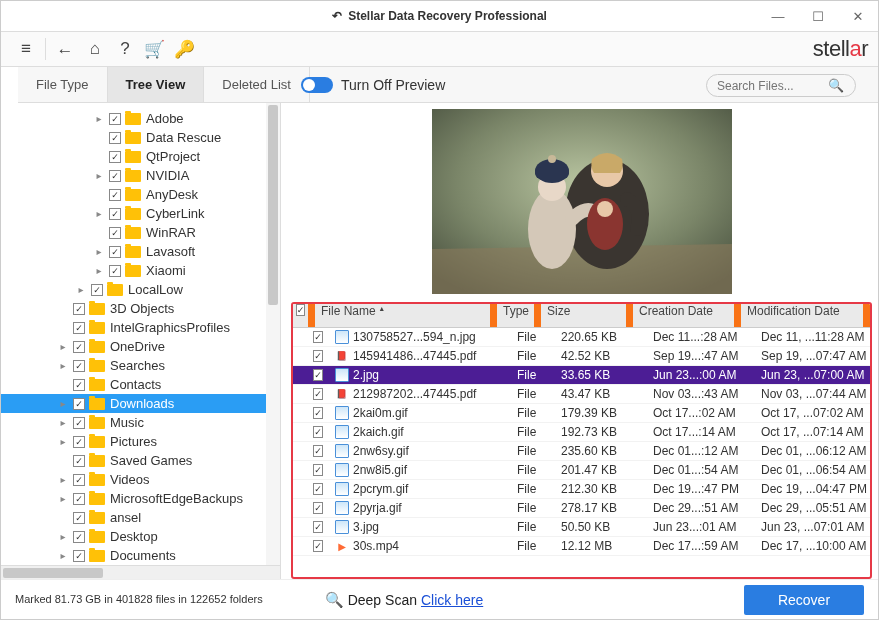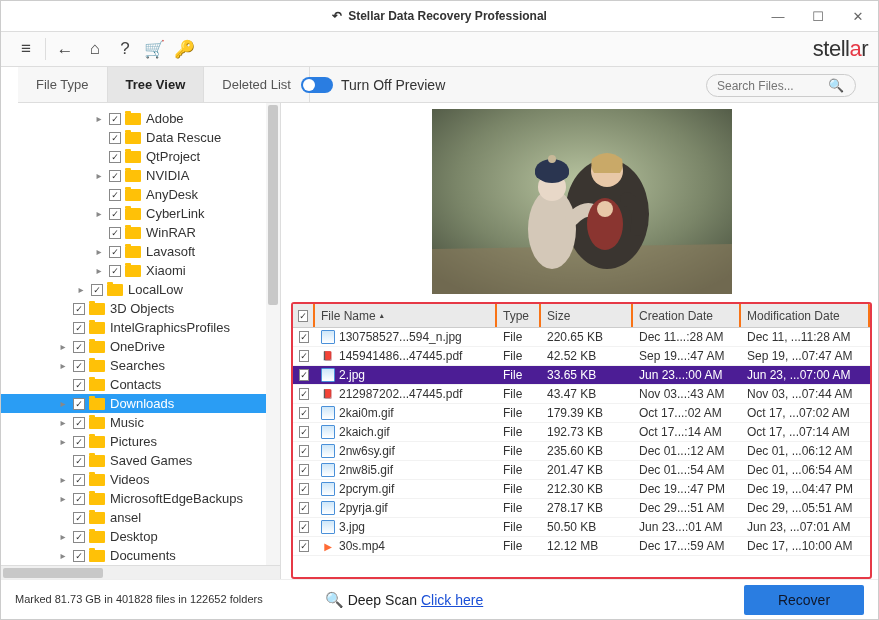--- a/index.html
+++ b/index.html
@@ -45,50 +45,50 @@
 .sb-hthumb { position:absolute; left:2px; top:2px; width:100px; height:10px; background:#c8c8c8; border-radius:2px;}
 .sb-vtrack { position:absolute; right:0; top:0; bottom:14px; width:14px; background:#f5f5f5; }
 .sb-vthumb { position:absolute; top:2px; left:2px; right:2px; height:200px; background:#c8c8c8; border-radius:2px; }
 
 .content { flex:1; display:flex; flex-direction:column; padding:0 6px 0 10px; }
 .preview-img { display:flex; justify-content:center; padding:6px 0 8px; }
 .preview-img svg { width:300px; height:185px; display:block; }
 
 .grid-wrap { flex:1; border:2px solid #e63946; border-radius:3px; position:relative; overflow:hidden; }
 .grid-header { display:flex; background:#eaeaea; height:24px; font-size:12px; color:#444; align-items:center; border-bottom:1px solid #ccc; }
-.grid-header .hcell { padding:0 6px; border-right:2px solid #f97316; height:100%; display:flex; align-items:center; }
+.grid-header .hcell { padding:0 6px; border-right:7px solid #f97316; height:100%; display:flex; align-items:flex-start; }
 .hcb { width:22px; justify-content:center; }
 .h-name { width:182px; }
 .h-type { width:44px; }
 .h-size { width:92px; }
 .h-cdate { width:108px; }
 .h-mdate { flex:1; }
 .sort-ind { margin-left:4px; font-size:8px; }
 
 .grid-body { position:absolute; top:24px; bottom:0; left:0; right:0; overflow:hidden; }
-.grow { display:flex; height:19px; font-size:12px; color:#333; align-items:center; border-bottom:1px solid #f2f2f2; }
+.grow { display:flex; height:19px; font-size:12px; color:#333; align-items:center; border-bottom:1px solid #f2f2f2;padding-left:14px; }
 .grow.sel { background:#4c1d95; color:#fff; }
 .grow .gcell { padding:0 6px; height:100%; display:flex; align-items:center; overflow:hidden; white-space:nowrap; }
 .gcb { width:22px; justify-content:center; }
 .g-name { width:182px; gap:4px; }
 .g-type { width:44px; }
 .g-size { width:92px; }
 .g-cdate { width:108px; }
 .g-mdate { flex:1; }
 .fico { width:14px; height:14px; display:flex; align-items:center; justify-content:center; font-size:10px; }
 .fico.img { border:1px solid #4a90d9; background:linear-gradient(to bottom,#cde6f9,#fff); border-radius:1px;}
 .fico.pdf { color:#c62828; font-weight:bold; font-size:9px; }
 .fico.vid { color:#ff6b35; }
 
 .footer { position:absolute; bottom:0; left:0; right:0; height:40px; display:flex; align-items:center; padding:0 14px; background:#fff; border-top:1px solid #eee; }
 .marked-txt { font-size:11px; color:#333; width:280px; line-height:1.2; }
 .deepscan { font-size:14px; color:#222; display:flex; align-items:center; gap:4px; margin-left:30px;}
 .deepscan .ds-ico { font-size:15px; font-weight:bold;}
 .deepscan a { color:#1a4fd6; text-decoration:underline; }
-.recover-btn { margin-left:auto; background:#2a7de1; color:#0f172a; border:none; width:120px; height:30px; font-size:14px; border-radius:2px; }
+.recover-btn { margin-left:auto; background:#2a7de1; color:#ffffff; border:none; width:120px; height:30px; font-size:14px; border-radius:2px; }
 </style>
 </head>
 <body>
 
 <div class="titlebar">
   <div class="title-group">
     <span>↶</span>
     <span>Stellar Data Recovery Professional</span>
   </div>
   <div class="win-controls">

